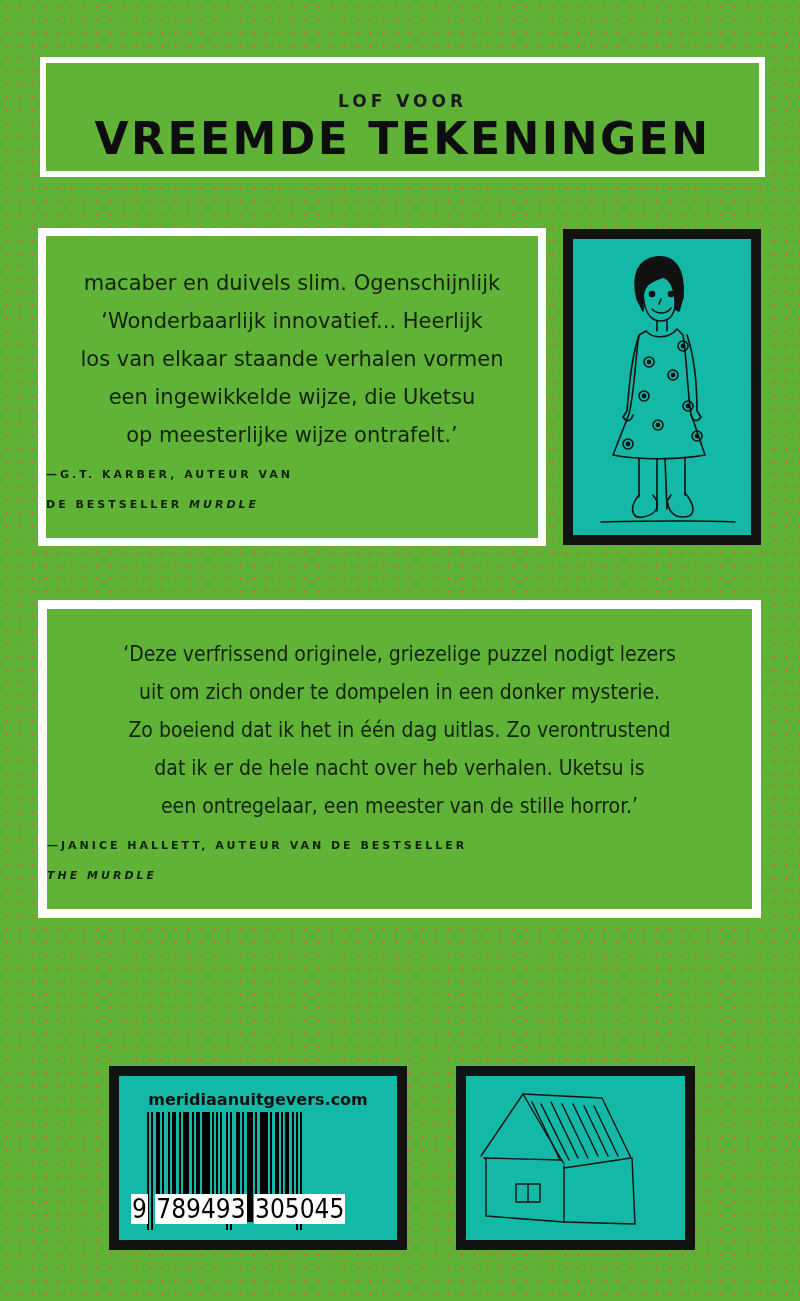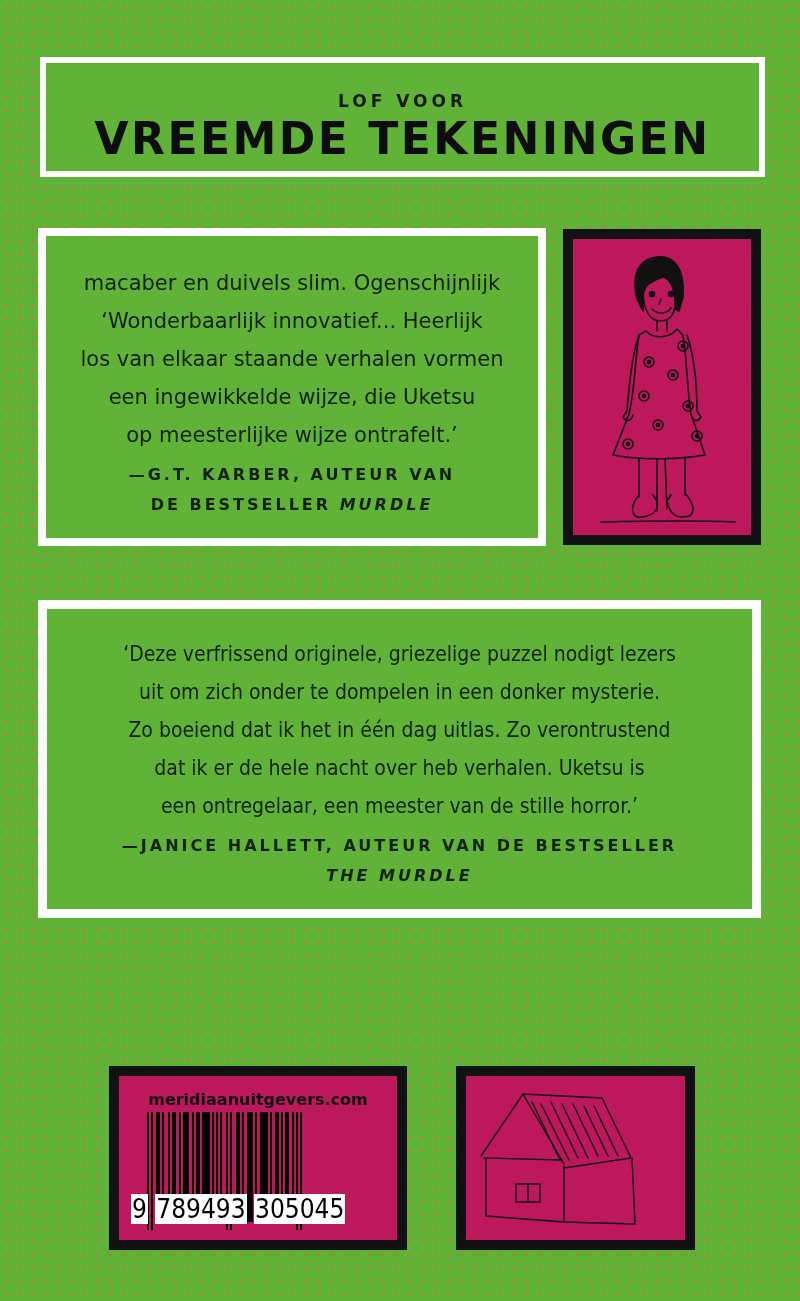--- a/index.html
+++ b/index.html
@@ -4,27 +4,27 @@
 <style>
   html,body{margin:0;padding:0;}
   body{width:800px;height:1301px;position:relative;overflow:hidden;
     background-color:#5fb236;
     background-image:radial-gradient(circle, #c0763a 1.1px, transparent 1.6px);
     background-size:13px 13px;
     font-family:"DejaVu Sans", sans-serif;color:#0f1a0a;}
   .wbox{position:absolute;background:#fff;box-sizing:border-box;}
   .gin{position:absolute;background:#60b337;}
   .bbox{position:absolute;background:#121212;box-sizing:border-box;}
-  .win{position:absolute;background:#be185d;}
+  .win{position:absolute;background:#14b8a6;}
   .title-small{position:absolute;left:0;right:0;top:28px;text-align:center;
     font-size:17px;letter-spacing:4px;font-weight:bold;color:#1a1a1a;}
   .title-big{position:absolute;left:0;right:0;top:50px;text-align:center;
     font-size:44px;font-weight:bold;letter-spacing:2.5px;color:#0d0d0d;}
   .quote{text-align:center;font-size:21px;line-height:38px;color:#14210d;}
-  .attrib{text-align:center;font-size:16px;font-weight:bold;letter-spacing:3px;line-height:30px;color:#14210d;margin-top:6px;}
+  .attrib{font-size:11px;font-weight:bold;letter-spacing:3px;line-height:30px;color:#14210d;margin-top:6px;}
   .attrib i{font-style:italic;}
   .url{position:absolute;left:0;right:0;top:14px;text-align:center;font-size:16px;font-weight:bold;color:#111;}
   .barcode{position:absolute;left:28px;top:36px;width:202px;height:120px;display:flex;align-items:flex-start;}
   .barcode span{display:block;background:#000;height:110px;}
   .isbn{position:absolute;left:12px;top:118px;font-size:26px;font-family:"DejaVu Sans Condensed","DejaVu Sans",sans-serif;color:#000;background:transparent;}
   .isbn span{background:#fff;padding:0 1px;}
 </style>
 </head>
 <body>
 

